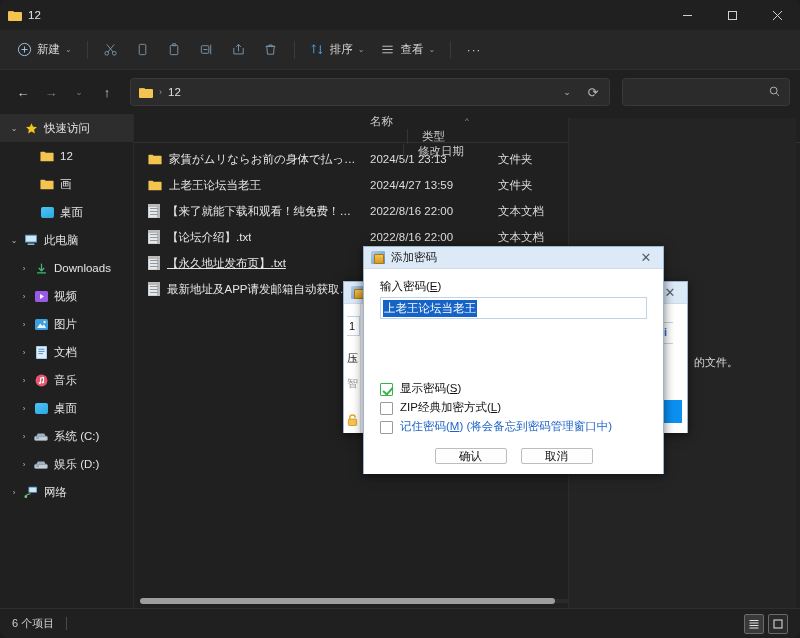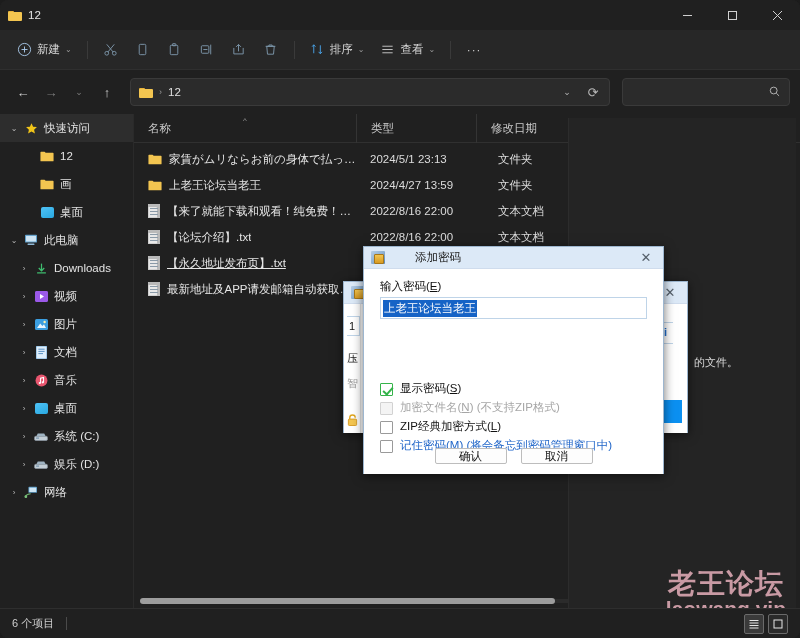--- a/index.html
+++ b/index.html
@@ -122,20 +122,21 @@
 
   
   .filelist {
     position: absolute; top: 114px; left: 134px; width: 666px; height: 494px;
     background: #202020; overflow: hidden;
   }
   .fl-header {
     height: 29px; display: flex; align-items: center;
     border-bottom: 1px solid #303030; font-size: 11.5px; color: #c9c9c9;
     position: relative;
+    flex-direction: column;
   }
   .fl-h-cell { padding-left: 14px; position: relative; height: 29px; display: flex; align-items: center; }
   .fl-h-cell + .fl-h-cell { border-left: 1px solid #343434; }
   .sortcaret {
     position: absolute; left: 50%; top: 2px; transform: translateX(-50%);
     color: #9a9a9a; font-size: 8px;
   }
   .fl-row {
     height: 26px; display: flex; align-items: center;
     font-size: 11.5px; color: #e6e6e6; white-space: nowrap;
@@ -197,21 +198,20 @@
     position: absolute; background: #ffffff;
     border: 1px solid #9db6cf;
     box-shadow: 0 2px 10px rgba(0,0,0,.55);
     font-family: "Liberation Sans", "DejaVu Sans", sans-serif;
   }
   .dlg-title {
     height: 22px; background: #dce9f7;
     display: flex; align-items: center; padding: 0 4px 0 7px;
     font-size: 11.5px; color: #202020;
     border-bottom: 1px solid #cfdced;
-    gap: 24px;
   }
   .dlg-title .x { margin-left: auto; color: #55606b; font-size: 13px; width: 26px; text-align:center; }
   .zip-ico {
     width: 14px; height: 13px; position: relative; margin-right: 6px; flex:none;
   }
   .zip-ico::before {
     content:""; position:absolute; inset:0; border-radius:1px;
     background: linear-gradient(135deg,#b9cfe6 0%,#8fb2d4 48%,#5d86b4 100%);
   }
   .zip-ico::after {
@@ -676,24 +676,20 @@
       </div>
 
     <div class="hscroll">
       <div class="track"></div>
       <div class="thumb"></div>
     </div>
   </div>
 
   <div class="preview"></div>
 
-  <div class="watermark">
-    <div class="wm-cn">老王论坛</div>
-    <div class="wm-en">laowang.vip</div>
-  </div>
 
   <div class="dlg" id="dlg-back">
     <div class="dlg-title">
       <span class="zip-ico"></span>
       <span class="x">✕</span>
     </div>
     <div class="body">
       <div class="bk-sidecol"></div>
       <div class="bk-inputfrag"><span>1</span></div>
       <div class="bk-frag" style="left:3px; top:47px; font-weight:normal"><span>压</span></div>
@@ -725,24 +721,20 @@
         <span>输入密码(</span><u>E</u><span>)</span>
       </div>
       <div class="f-input">
         <span class="f-sel">上老王论坛当老王</span>
       </div>
 
       <div class="f-checks" id="password-checkboxes">
           <div class="f-chk">
             <span class="box on"></span>
             <span><span>显示密码(</span><u>S</u><span>)</span></span>
-          </div>
-          <div class="f-chk dim">
-            <span class="box dim"></span>
-            <span><span>加密文件名(</span><u>N</u><span>) (不支持ZIP格式)</span></span>
           </div>
           <div class="f-chk">
             <span class="box"></span>
             <span><span>ZIP经典加密方式(</span><u>L</u><span>)</span></span>
           </div>
           <div class="f-chk lnk">
             <span class="box"></span>
             <span><span>记住密码(</span><u>M</u><span>) (将会备忘到密码管理窗口中)</span></span>
           </div>
         </div>

